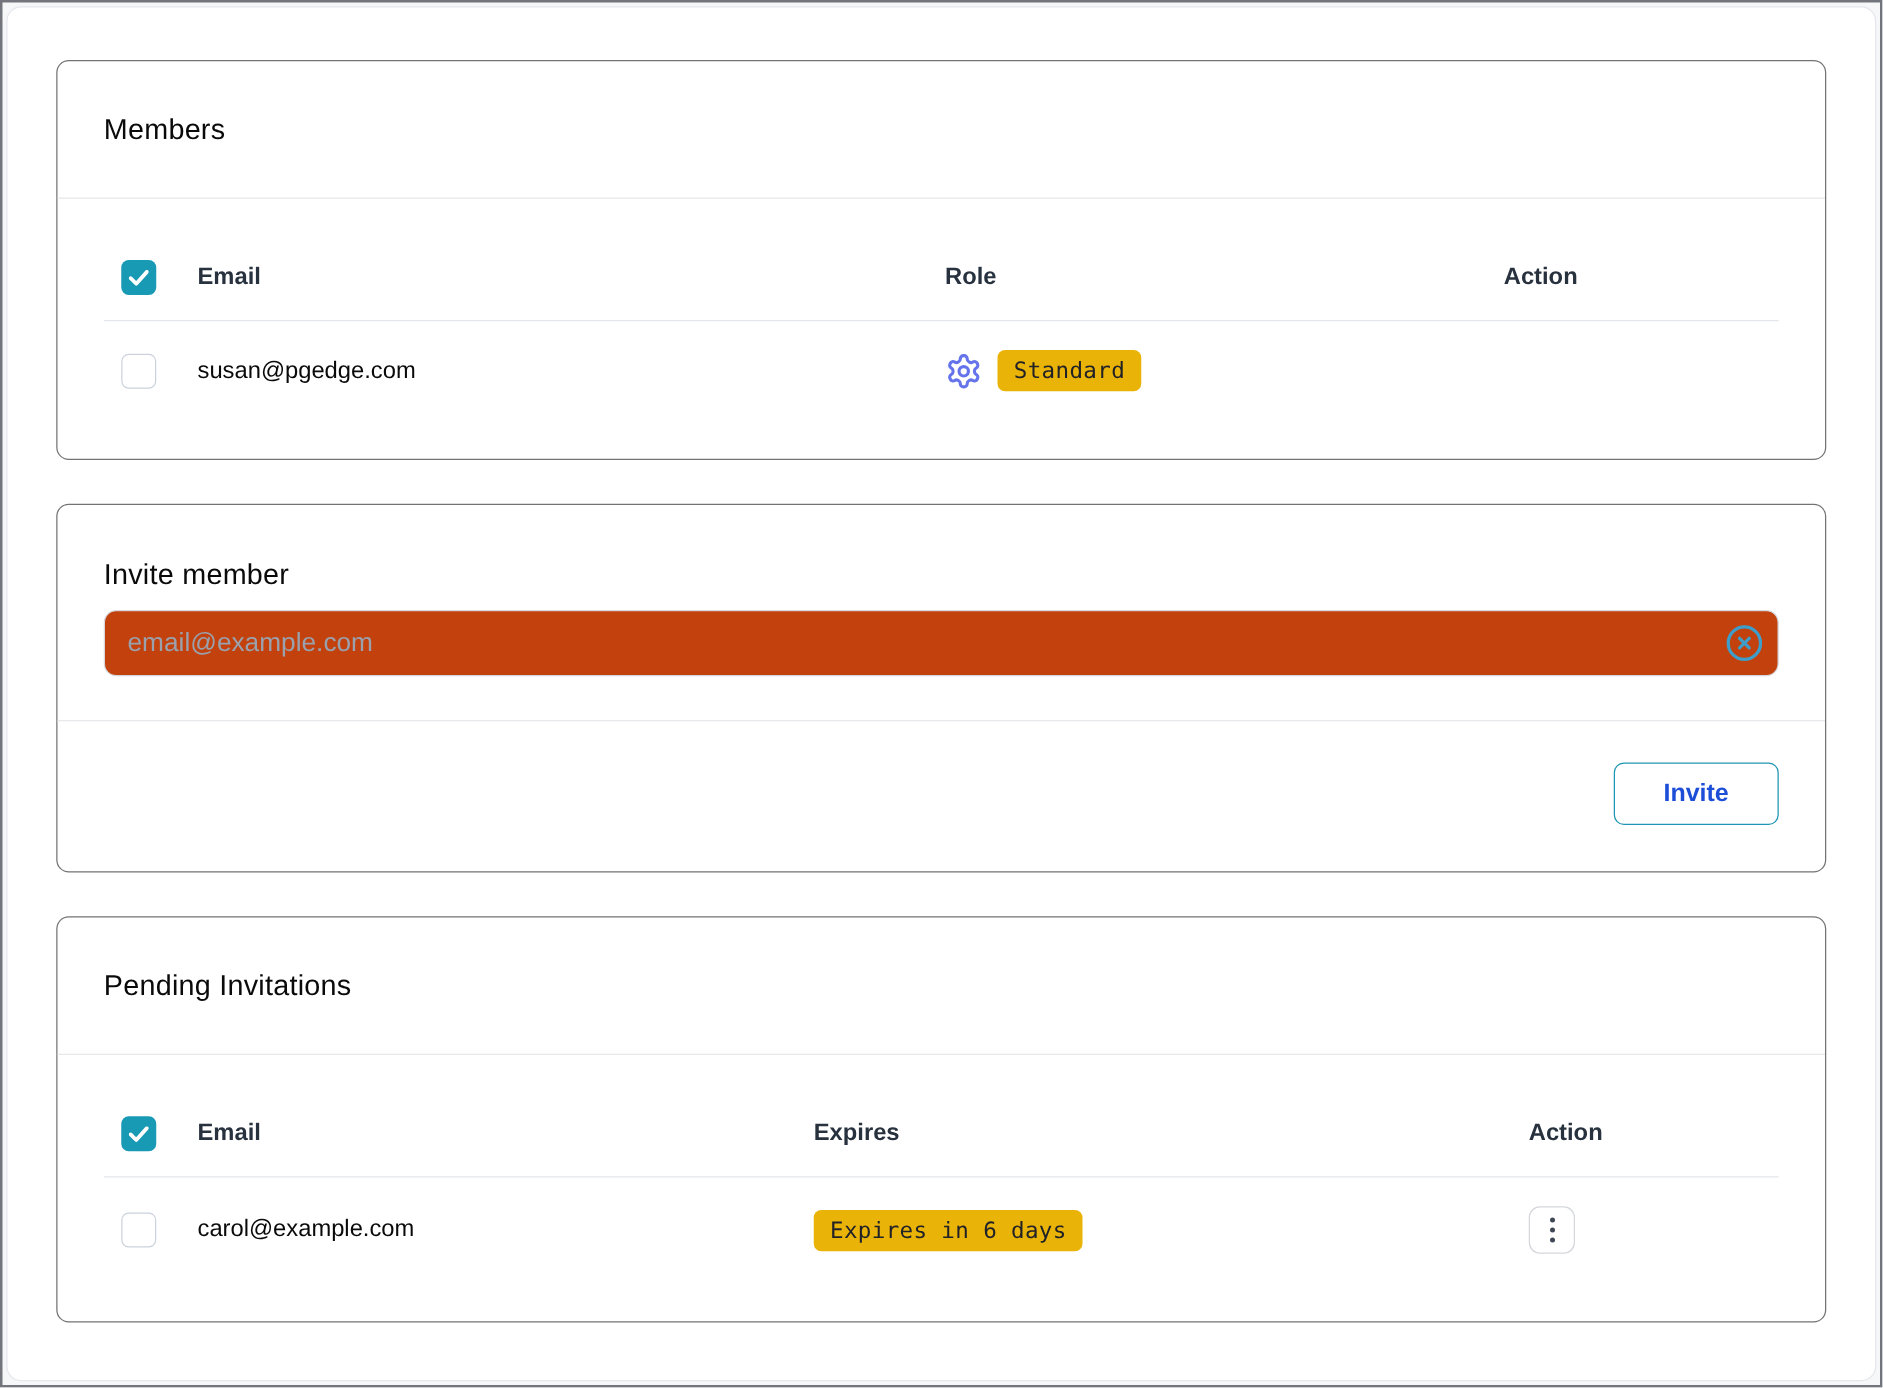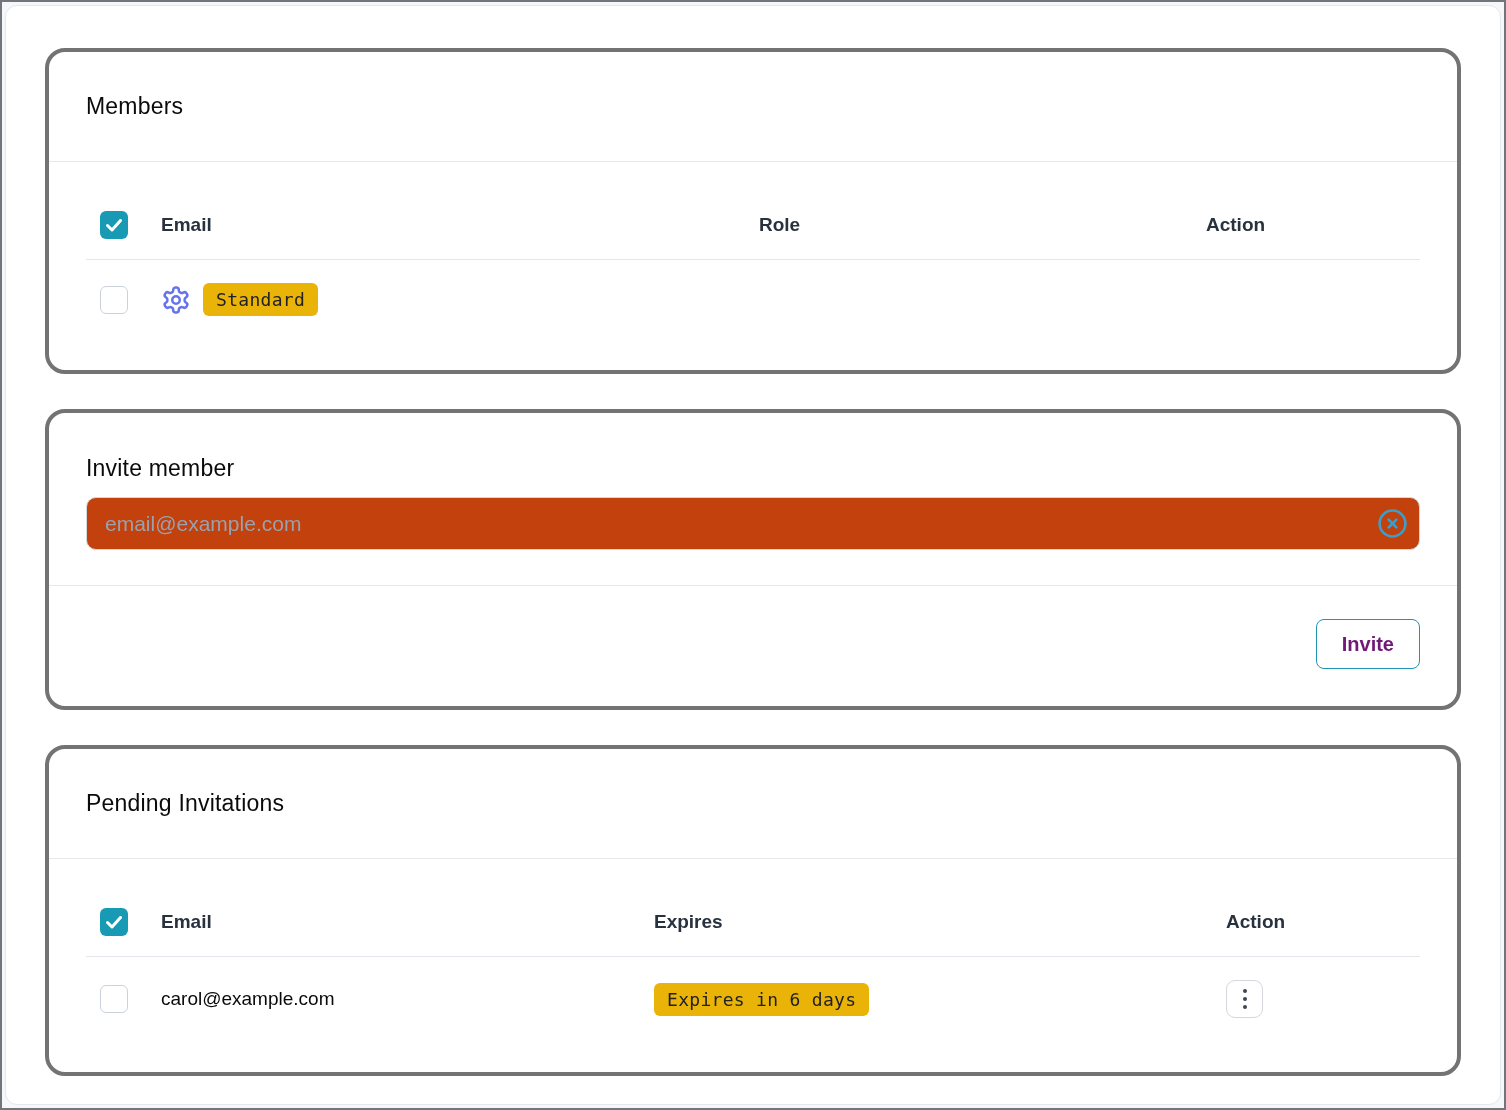--- a/index.html
+++ b/index.html
@@ -10,21 +10,21 @@
     width:1506px; height:1110px; position:relative;
     background:#f6f7f8; border:2px solid #72767c; overflow:hidden;
   }
   .page {
     position:absolute; inset:3px; background:#ffffff;
     border:1px solid #e4e7ec; border-radius:12px;
     padding:42px 39px 20px 39px; overflow:hidden;
   }
 
   .card {
-    background:#fff; border:4px solid #737373; border-radius:20px;
+    background:#fff; border:1px solid #737373; border-radius:10px;
     margin-bottom:35px;
   }
   .card-header { padding:41px 37px; }
   .card-title {
     margin:0; font-size:23px; line-height:27px; font-weight:500;
     color:#0a0a0b; letter-spacing:.2px;
   }
   .divider { border-top:1px solid #e7e8ec; }
   .head-underline { margin:0 37px; border-bottom:1px solid #e4e7ec; }
 
@@ -64,23 +64,23 @@
   .clear-btn {
     position:absolute; right:12px; top:50%; transform:translateY(-50%);
     width:32px; height:32px; padding:0; border:none; background:transparent;
     display:flex; align-items:center; justify-content:center; cursor:pointer;
   }
   .invite-footer {
     border-top:1px solid #e7e8ec; padding:33px 37px 37px;
     display:flex; justify-content:flex-end;
   }
   .invite-btn {
-    height:50px; padding:0 25px; background:#fff;
+    height:50px; padding:0 39px; background:#fff;
     border:1.5px solid #2095b3; border-radius:8px;
-    color:#701a75; font-size:20px; font-weight:600;
+    color:#1d4ed8; font-size:20px; font-weight:600;
     font-family:"Liberation Sans", sans-serif; cursor:pointer;
   }
 
   .kebab-btn {
     width:37px; height:38px; border:1px solid #d5d7dc; border-radius:9px;
     background:#fff; cursor:pointer; padding:0;
     display:flex; flex-direction:column; gap:4px;
     align-items:center; justify-content:center;
   }
   .kebab-btn i { width:4px; height:4px; border-radius:50%; background:#3f4654; }
@@ -104,20 +104,21 @@
           </svg>
         </span>
         <span class="th">Email</span>
         <span class="th">Role</span>
         <span class="th">Action</span>
       </div>
       <div class="head-underline"></div>
 
       <div class="t-row members-cols data-row">
         <span class="cb unchecked"></span>
+        <span class="cell-text">susan@pgedge.com</span>
         <span class="role-cell">
           <svg width="30" height="30" viewBox="0 0 24 24" fill="none" stroke="#6674ec" stroke-width="2" stroke-linecap="round" stroke-linejoin="round">
             <path d="M12.22 2h-.44a2 2 0 0 0-2 2v.18a2 2 0 0 1-1 1.73l-.43.25a2 2 0 0 1-2 0l-.15-.08a2 2 0 0 0-2.73.73l-.22.38a2 2 0 0 0 .73 2.73l.15.1a2 2 0 0 1 1 1.72v.51a2 2 0 0 1-1 1.74l-.15.09a2 2 0 0 0-.73 2.73l.22.38a2 2 0 0 0 2.73.73l.15-.08a2 2 0 0 1 2 0l.43.25a2 2 0 0 1 1 1.73V20a2 2 0 0 0 2 2h.44a2 2 0 0 0 2-2v-.18a2 2 0 0 1 1-1.73l.43-.25a2 2 0 0 1 2 0l.15.08a2 2 0 0 0 2.73-.73l.22-.39a2 2 0 0 0-.73-2.73l-.15-.08a2 2 0 0 1-1-1.74v-.5a2 2 0 0 1 1-1.74l.15-.09a2 2 0 0 0 .73-2.73l-.22-.38a2 2 0 0 0-2.73-.73l-.15.08a2 2 0 0 1-2 0l-.43-.25a2 2 0 0 1-1-1.73V4a2 2 0 0 0-2-2z"></path>
             <circle cx="12" cy="12" r="3"></circle>
           </svg>
           <span class="badge">Standard</span>
         </span>
         <span></span>
       </div>
       <div class="table-bottom-pad"></div>

